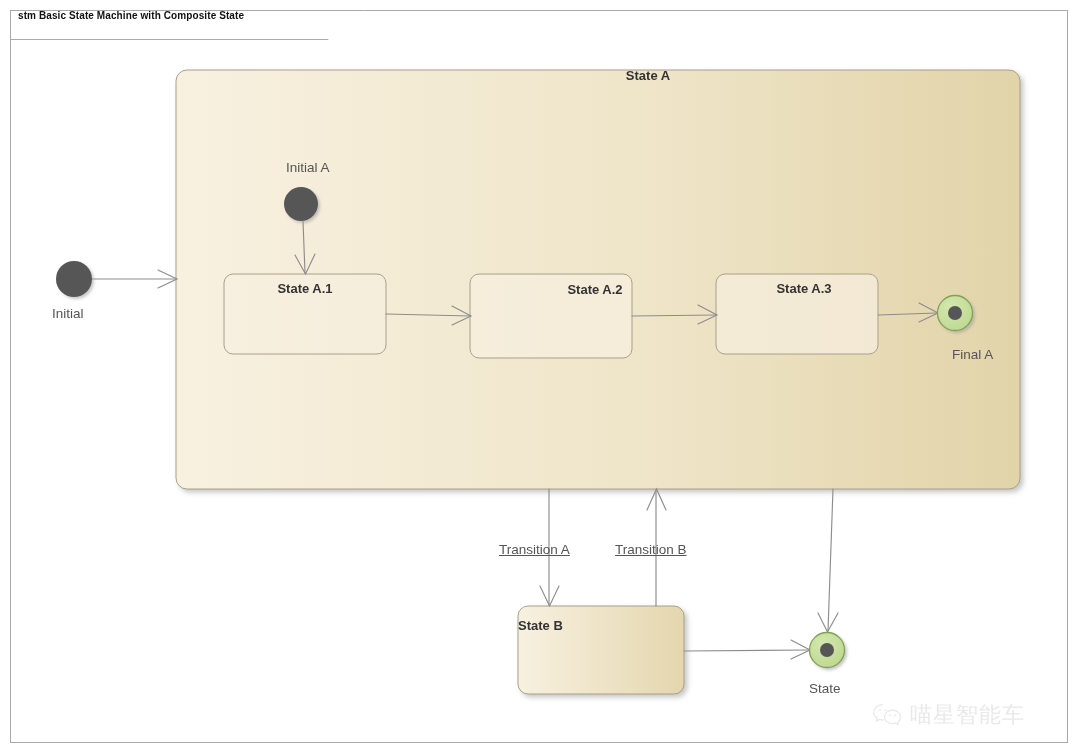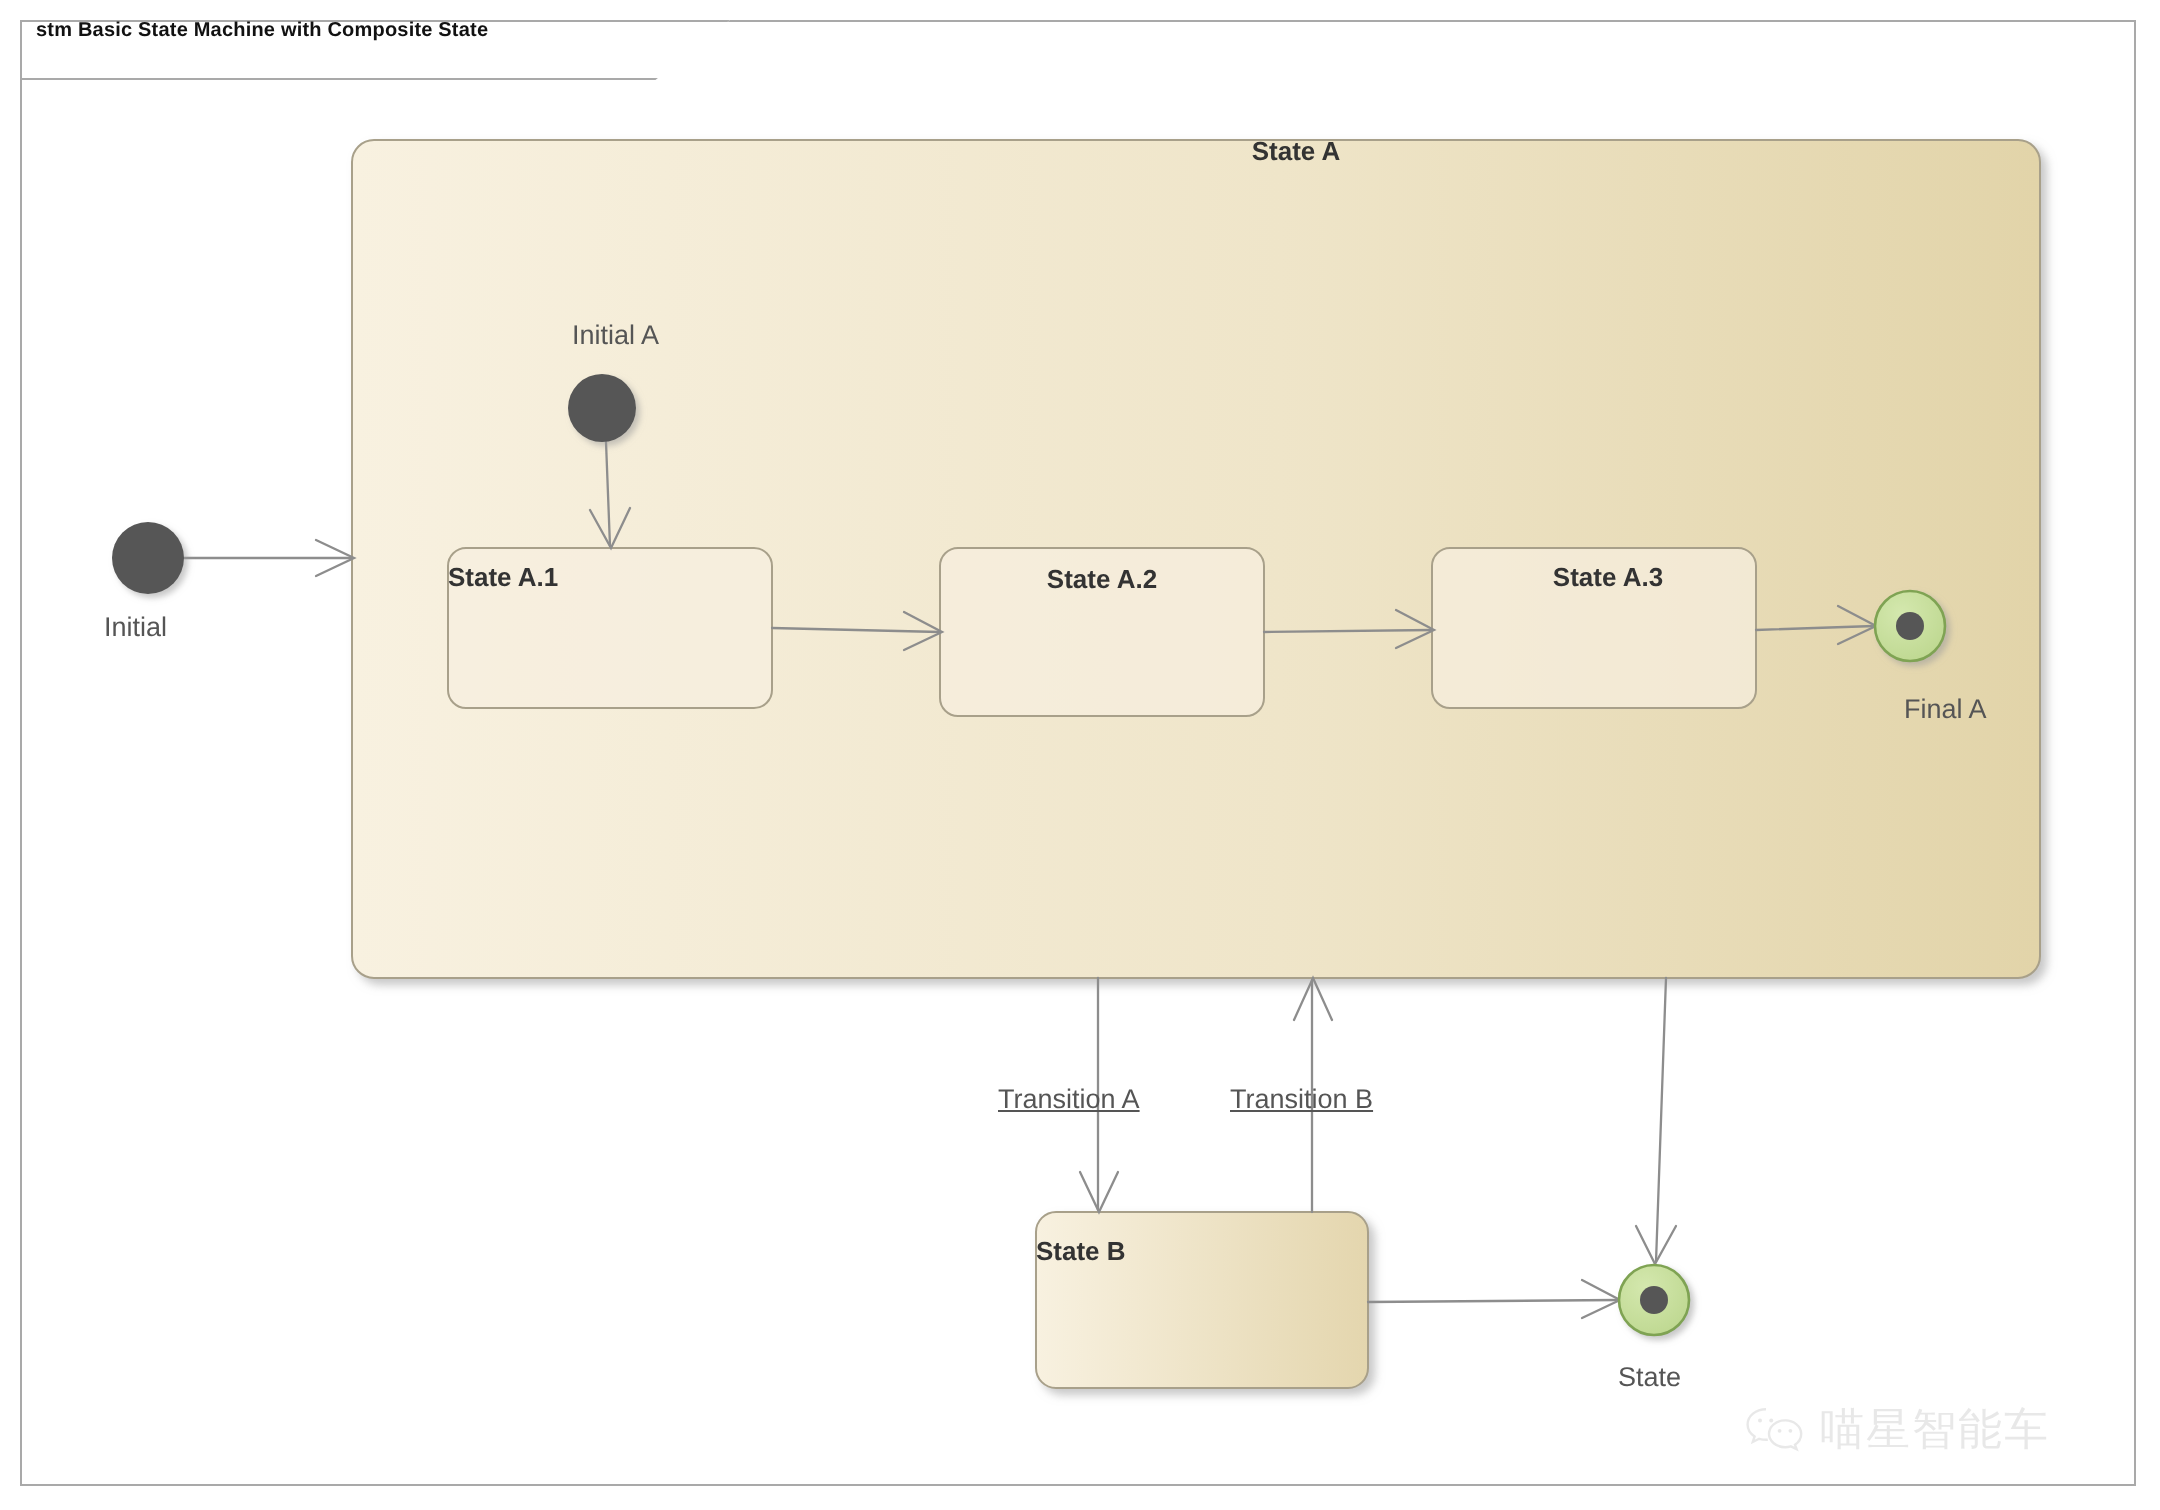--- a/index.html
+++ b/index.html
@@ -137,23 +137,23 @@
     </g>
 
     <g filter="url(#tinyShadow)">
       <circle cx="827" cy="650" r="17.5" fill="url(#gradFinal)" stroke="#7fa352" stroke-width="1.3"></circle>
       <circle cx="827" cy="650" r="7" fill="#565656"></circle>
     </g>
   </svg>
 
   <div class="lbl lbl-state" style="left:176px;top:68px;width:944px;text-align:center;">State A</div>
 
-  <div class="lbl lbl-state" style="left:224px;top:281px;width:162px;text-align:left;">State A.1</div>
+  <div class="lbl lbl-state" style="left:224px;top:281px;width:162px;text-align:center;">State A.1</div>
 
-  <div class="lbl lbl-state" style="left:470px;top:282px;width:162px;text-align:center;">State A.2</div>
+  <div class="lbl lbl-state" style="left:470px;top:282px;width:162px;text-align:center;padding-left:44px;">State A.2</div>
 
   <div class="lbl lbl-state" style="left:716px;top:281px;width:176px;text-align:center;">State A.3</div>
 
   <div class="lbl lbl-state" style="left:518px;top:618px;width:166px;text-align:left;">State B</div>
 
   <div class="lbl lbl-node" style="left:52px;top:306px;">Initial</div>
 
   <div class="lbl lbl-node" style="left:269px;top:160px;margin-left:17px;">Initial A</div>
 
   <div class="lbl lbl-node" style="left:952px;top:347px;">Final A</div>

